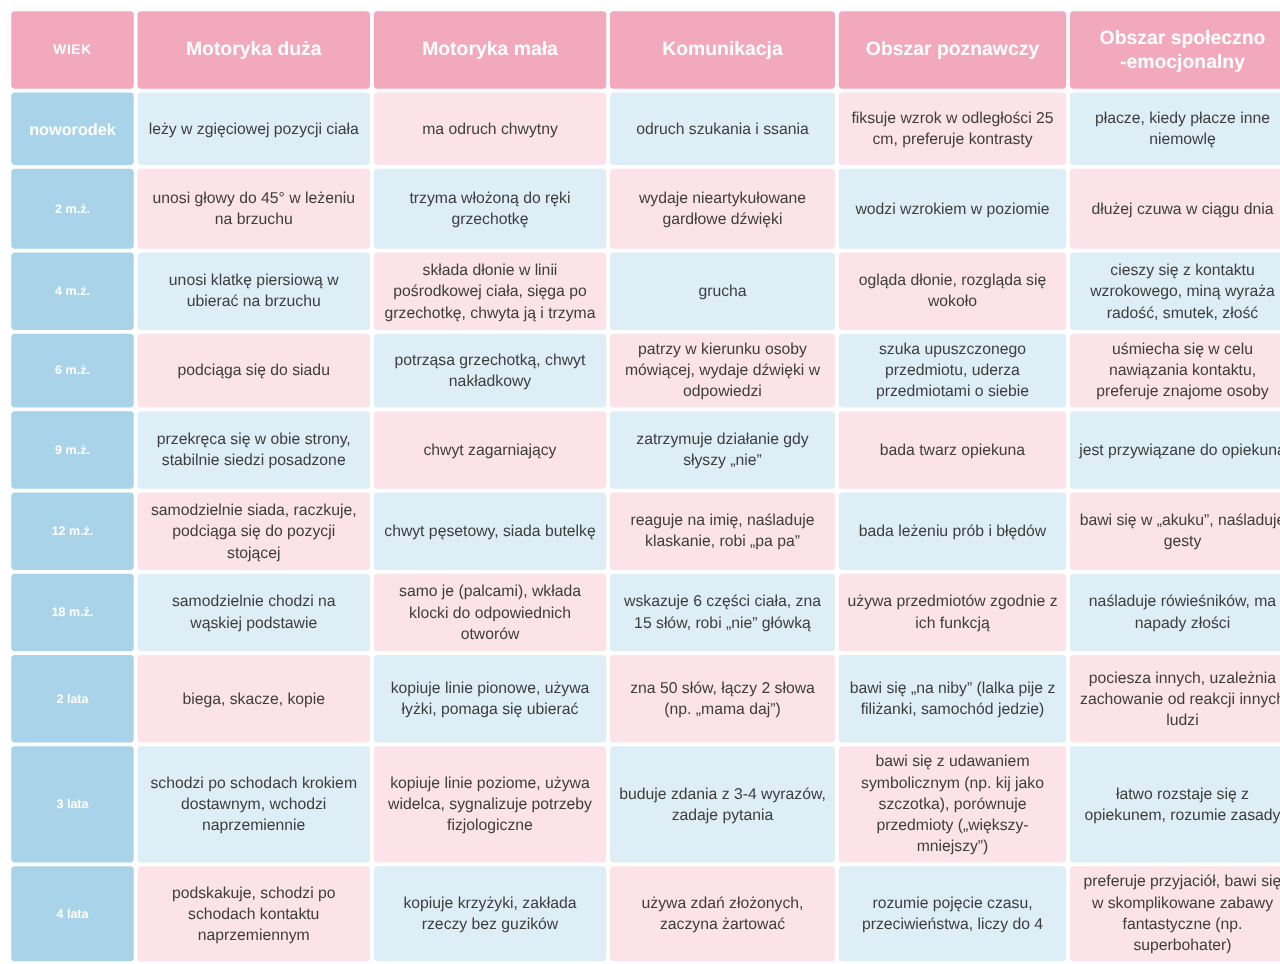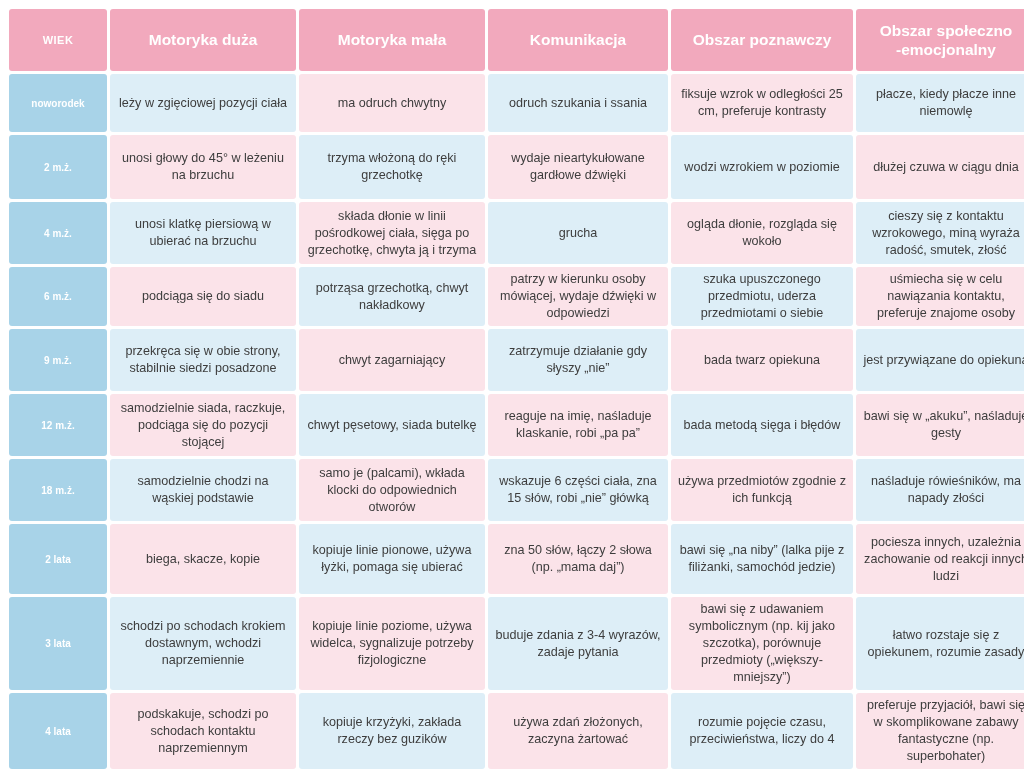--- a/index.html
+++ b/index.html
@@ -55,21 +55,21 @@
   
   .age-cell {
     background: #a8d3e8;
     color: #ffffff;
     font-weight: bold;
     font-size: 10px;
     border-radius: 3px;
     width: 98px;
   }
   .age-cell.first {
-    font-size: 10px;
+    font-size: 13px;
   }
   
   .c-blue {
     background: #ddeef7;
     color: #3d3d3d;
     font-size: 12.6px;
     line-height: 1.35;
     border-radius: 3px;
   }
   .c-pink {
@@ -156,21 +156,21 @@
         <td class="c-pink">chwyt zagarniający</td>
         <td class="c-blue">zatrzymuje działanie gdy słyszy „nie”</td>
         <td class="c-pink">bada twarz opiekuna</td>
         <td class="c-blue">jest przywiązane do opiekuna</td>
       </tr>
       <tr class="r6">
         <td class="age-cell">12 m.ż.</td>
         <td class="c-pink">samodzielnie siada, raczkuje, podciąga się do pozycji stojącej</td>
         <td class="c-blue">chwyt pęsetowy, siada butelkę</td>
         <td class="c-pink">reaguje na imię, naśladuje klaskanie, robi „pa pa”</td>
-        <td class="c-blue">bada metodą sięga i błędów</td>
+        <td class="c-blue">bada leżeniu prób i błędów</td>
         <td class="c-pink">bawi się w „akuku”, naśladuje gesty</td>
       </tr>
       <tr class="r7">
         <td class="age-cell">18 m.ż.</td>
         <td class="c-blue">samodzielnie chodzi na wąskiej podstawie</td>
         <td class="c-pink">samo je (palcami), wkłada klocki do odpowiednich otworów</td>
         <td class="c-blue">wskazuje 6 części ciała, zna 15 słów, robi „nie” główką</td>
         <td class="c-pink">używa przedmiotów zgodnie z ich funkcją</td>
         <td class="c-blue">naśladuje rówieśników, ma napady złości</td>
       </tr>

